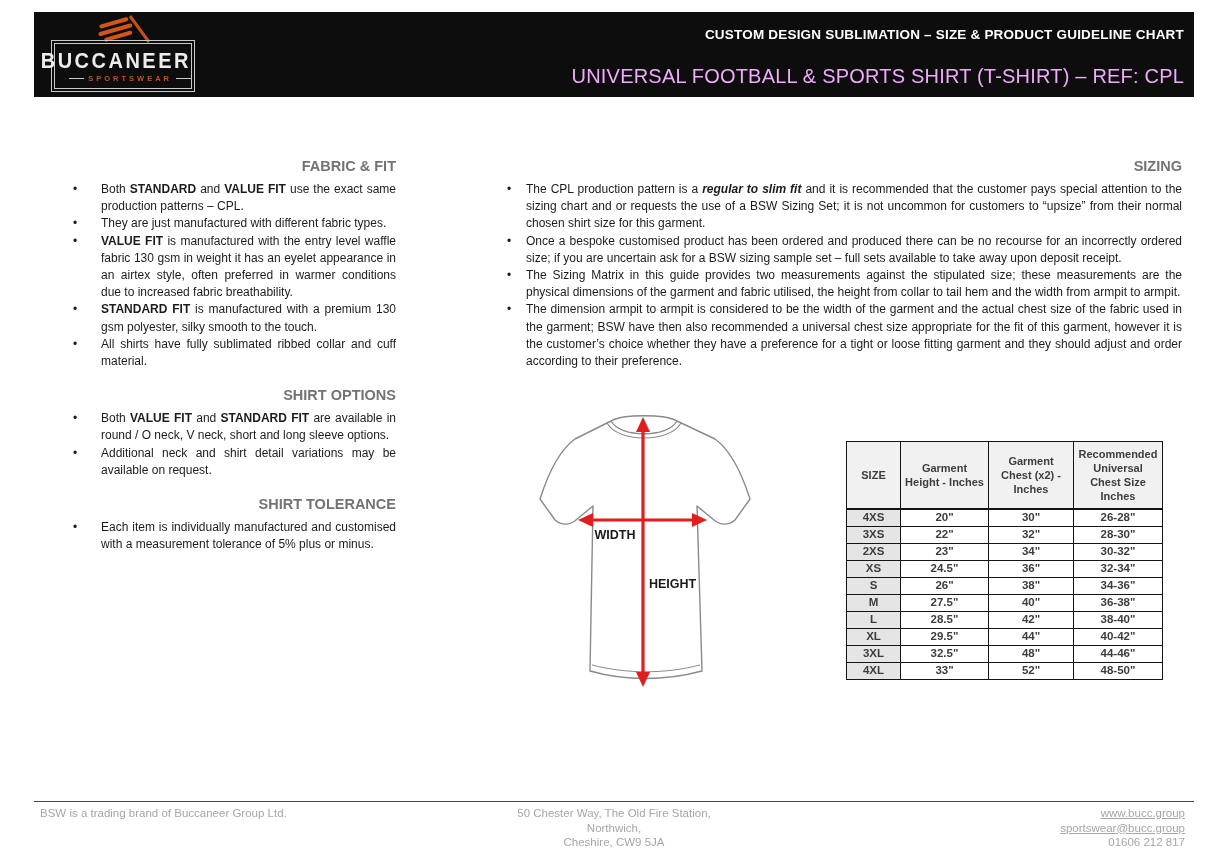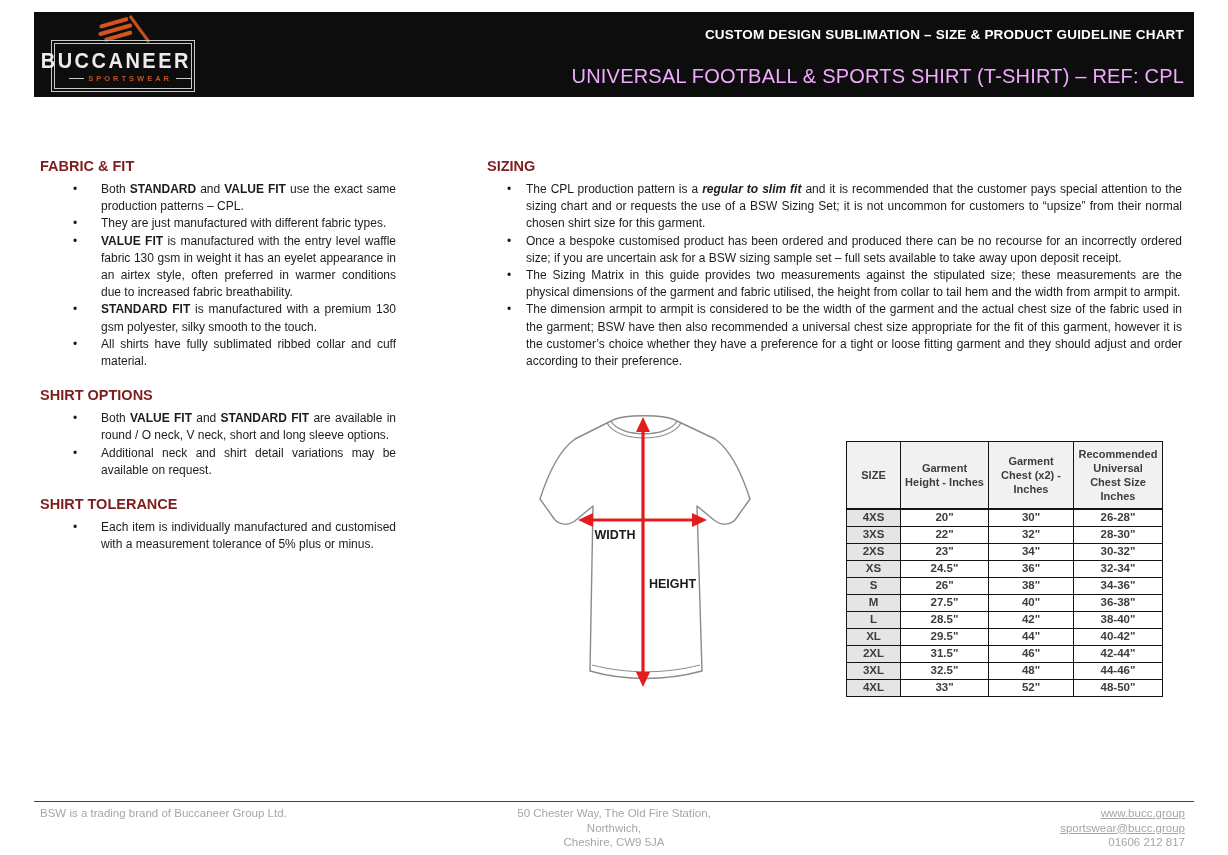--- a/index.html
+++ b/index.html
@@ -15,21 +15,21 @@
   .flag { position:absolute; left:46px; top:1px; width:62px; height:32px; }
   .logo-frame { position:absolute; left:3px; top:27px; width:144px; height:52px; border:1px solid #c9c9c9; padding:2px; }
   .logo-frame-inner { width:100%; height:100%; border:1px solid #c9c9c9; display:flex; flex-direction:column; align-items:flex-end; justify-content:center; }
   .logo-brand { font-size:20px; font-weight:bold; letter-spacing:2.5px; color:#ececec; line-height:1; transform:scaleY(1.12); white-space:nowrap; }
   .logo-sub-row { margin-top:4px; display:flex; align-items:center; gap:4px; }
   .logo-sub { font-size:7.5px; font-weight:bold; letter-spacing:3px; color:#c2511d; white-space:nowrap; }
   .logo-rule { width:15px; height:1px; background:#c9c9c9; }
   .hdr-line1 { position:absolute; right:10px; top:15px; color:#fff; font-weight:bold; font-size:13.5px; letter-spacing:0.2px; white-space:nowrap; }
   .hdr-line2 { position:absolute; right:10px; top:53px; color:#f0abfc; font-weight:normal; font-size:20px; letter-spacing:0.2px; white-space:nowrap; }
   
-  h2 { font-size:14.5px; font-weight:bold; color:#7f1d1d; line-height:19px; margin-bottom:5px; }
+  h2 { font-size:14.5px; font-weight:bold; color:#737373; line-height:19px; margin-bottom:5px;text-align:right; }
   h2.mt { margin-top:16px; }
   .col-left  { position:absolute; left:40px;  top:157px; width:356px; }
   .col-right { position:absolute; left:487px; top:157px; width:695px; }
   ul.bl { list-style:none; }
   ul.bl li { position:relative; text-align:justify; font-size:12px; line-height:17.2px; color:#1c1c1c; }
   .col-left  ul.bl li { padding-left:61px; }
   .col-left  ul.bl li::before { content:"•"; position:absolute; left:33px; font-size:12px; }
   .col-right ul.bl li { padding-left:39px; }
   .col-right ul.bl li::before { content:"•"; position:absolute; left:20px; font-size:12px; }
   .b { font-weight:bold; }
@@ -216,26 +216,20 @@
           <td>42"</td>
           <td>38-40"</td>
         </tr>
         <tr>
           <td>XL</td>
           <td>29.5"</td>
           <td>44"</td>
           <td>40-42"</td>
         </tr>
         <tr>
-          <td>2XL</td>
-          <td>31.5"</td>
-          <td>46"</td>
-          <td>42-44"</td>
-        </tr>
-        <tr>
           <td>3XL</td>
           <td>32.5"</td>
           <td>48"</td>
           <td>44-46"</td>
         </tr>
         <tr>
           <td>4XL</td>
           <td>33"</td>
           <td>52"</td>
           <td>48-50"</td>

